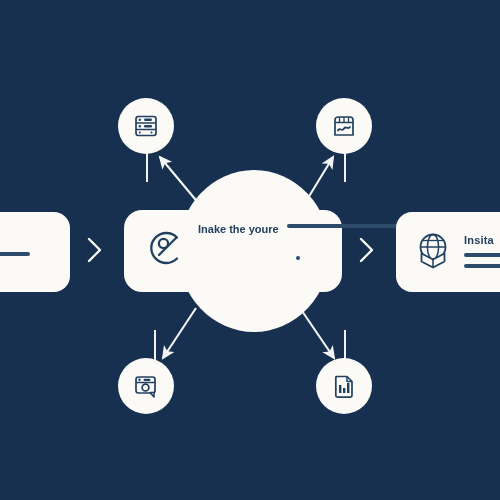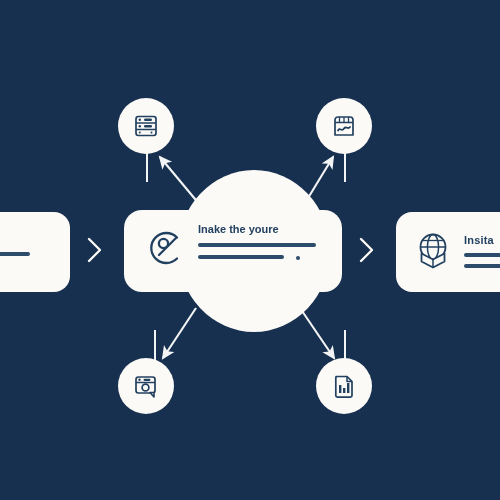--- a/index.html
+++ b/index.html
@@ -115,21 +115,21 @@
     display: flex;
     align-items: flex-start;
     gap: 12px;
   }
   #hub-icon {
     flex: 0 0 auto;
     margin-top: 6px;
   }
   #hub-texts {
     display: flex;
-    flex-direction: column;
+    flex-direction: row;
     gap: 8px;
     padding-top: 2px;
   }
   #hub-title {
     font-size: 11px;
     color: #22405f;
     font-weight: 600;
     white-space: nowrap;
     line-height: 1;
   }

